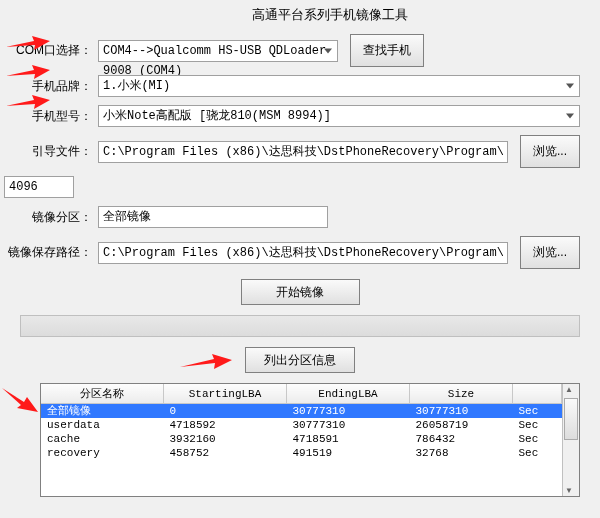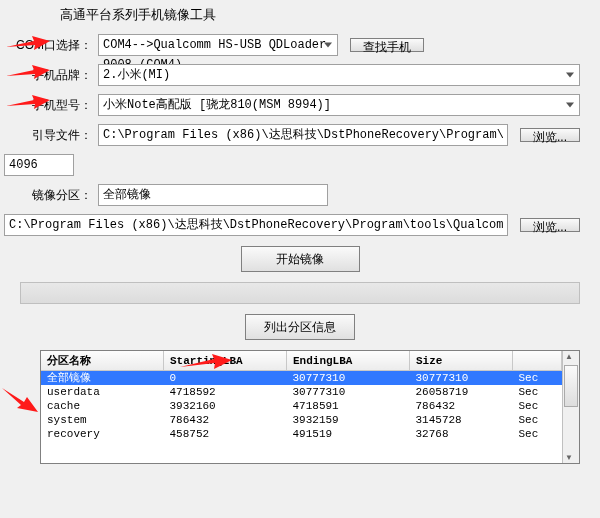--- a/index.html
+++ b/index.html
@@ -1,29 +1,29 @@
 <!DOCTYPE html>
 <html><head>
 <meta charset="utf-8">
 <style>
   body{margin:0;padding:0;font-family:"Microsoft YaHei","SimSun",Arial,sans-serif;font-size:12px;background:#f0f0f0;color:#000;width:600px;height:518px;overflow:hidden;position:relative}
   .form-row{display:flex;align-items:center;margin-bottom:8px;padding:0 20px 0 4px}
   .form-label{width:88px;text-align:right;padding-right:6px;font-size:12px}
   .form-control{flex:1;height:20px;border:1px solid #a0a0a0;background:#fff;font-size:12px;padding:0 4px;line-height:20px;font-family:"Courier New",monospace}
   .select{position:relative}
   .select::after{content:"";position:absolute;right:5px;top:50%;transform:translateY(-50%);border-left:4px solid transparent;border-right:4px solid transparent;border-top:5px solid #555}
-  .btn{height:14px;border:1px solid #808080;background:linear-gradient(#fafafa,#e0e0e0);padding:0 12px;font-size:12px;cursor:pointer}
-  .title{font-size:13px;padding:6px 0 10px;margin-left:60px}
+  .btn{height:33px;border:1px solid #808080;background:linear-gradient(#fafafa,#e0e0e0);padding:0 12px;font-size:12px;cursor:pointer}
+  .title{text-align:center;font-size:13px;padding:6px 0 10px;margin-left:60px}
   .arrow{position:absolute;pointer-events:none}
   .hr-block{margin:10px 20px;height:20px;background:linear-gradient(#e8e8e8,#dcdcdc);border:1px solid #bfbfbf}
   .center-btn{text-align:center;margin:10px 0}
   .table-wrap{margin:0 20px 0 40px;border:1px solid #808080;background:#fff;height:112px;display:flex}
   .table-scroll{flex:1;overflow:hidden}
   table{width:100%;border-collapse:collapse;font-family:"Courier New","SimSun",monospace;font-size:11px}
-  th{background:linear-gradient(#fdfdfd,#ececec);border-right:1px solid #c8c8c8;border-bottom:1px solid #c8c8c8;text-align:left;padding:2px 6px;font-weight:bold}
+  th{background:linear-gradient(#fdfdfd,#ececec);border-right:1px solid #c8c8c8;border-bottom:1px solid #c8c8c8;text-align:center;padding:2px 6px;font-weight:normal}
   td{padding:0 6px;height:14px;line-height:14px;white-space:nowrap}
   tr.sel td{background:#3078ff;color:#fff}
   .vscroll{width:16px;background:#f0f0f0;border-left:1px solid #c0c0c0;position:relative}
   .vscroll::before{content:"▲";position:absolute;top:1px;left:2px;font-size:8px;color:#666}
   .vscroll::after{content:"▼";position:absolute;bottom:1px;left:2px;font-size:8px;color:#666}
   .thumb{position:absolute;top:14px;left:1px;right:1px;height:40px;background:linear-gradient(#fafafa,#ddd);border:1px solid #aaa}
   .arrow-shape{fill:#ff1a1a}
 </style>
 </head>
 <body>
@@ -32,21 +32,21 @@
 
 <div class="form-row">
   <span class="form-label">COM口选择：</span>
   <div class="form-control select" style="width:230px;flex:none"><span>COM4--&gt;Qualcomm HS-USB QDLoader 9008 (COM4)</span></div>
   <div style="width:12px"></div>
   <button class="btn">查找手机</button>
 </div>
 
 <div class="form-row">
   <span class="form-label">手机品牌：</span>
-  <div class="form-control select"><span>2.小米(MI)</span></div>
+  <div class="form-control select"><span>1.小米(MI)</span></div>
 </div>
 
 <div class="form-row">
   <span class="form-label">手机型号：</span>
   <div class="form-control select"><span>小米Note高配版       [骁龙810(MSM 8994)]</span></div>
 </div>
 
 <div class="form-row">
   <span class="form-label">引导文件：</span>
   <input class="form-control" style="flex: 1 1 0%;" value="C:\Program Files (x86)\达思科技\DstPhoneRecovery\Program\tools\Qualcomm\X">
@@ -57,20 +57,21 @@
 <div class="form-row">
   <input class="form-control" style="width: 60px; flex: 0 0 auto;" value="4096">
 </div>
 
 <div class="form-row">
   <span class="form-label">镜像分区：</span>
   <input class="form-control" style="width: 220px; flex: 0 0 auto;" value="全部镜像">
 </div>
 
 <div class="form-row">
+  <span class="form-label">镜像保存路径：</span>
   <input class="form-control" value="C:\Program Files (x86)\达思科技\DstPhoneRecovery\Program\tools\Qualcomm\X" style="">
   <div style="width:12px"></div>
   <button class="btn" style="width:60px">浏览...</button>
 </div>
 
 <div class="center-btn">
   <button class="btn" style="width:119px;height:26px">开始镜像</button>
 </div>
 
 <div class="hr-block"></div>
@@ -107,27 +108,20 @@
             <td>Sec</td>
           </tr>
           <tr>
             <td>cache</td>
             <td>3932160</td>
             <td>4718591</td>
             <td>786432</td>
             <td>Sec</td>
           </tr>
           <tr>
-            <td>system</td>
-            <td>786432</td>
-            <td>3932159</td>
-            <td>3145728</td>
-            <td>Sec</td>
-          </tr>
-          <tr>
             <td>recovery</td>
             <td>458752</td>
             <td>491519</td>
             <td>32768</td>
             <td>Sec</td>
           </tr>
         </tbody>
     </table>
   </div>
   <div class="vscroll">

